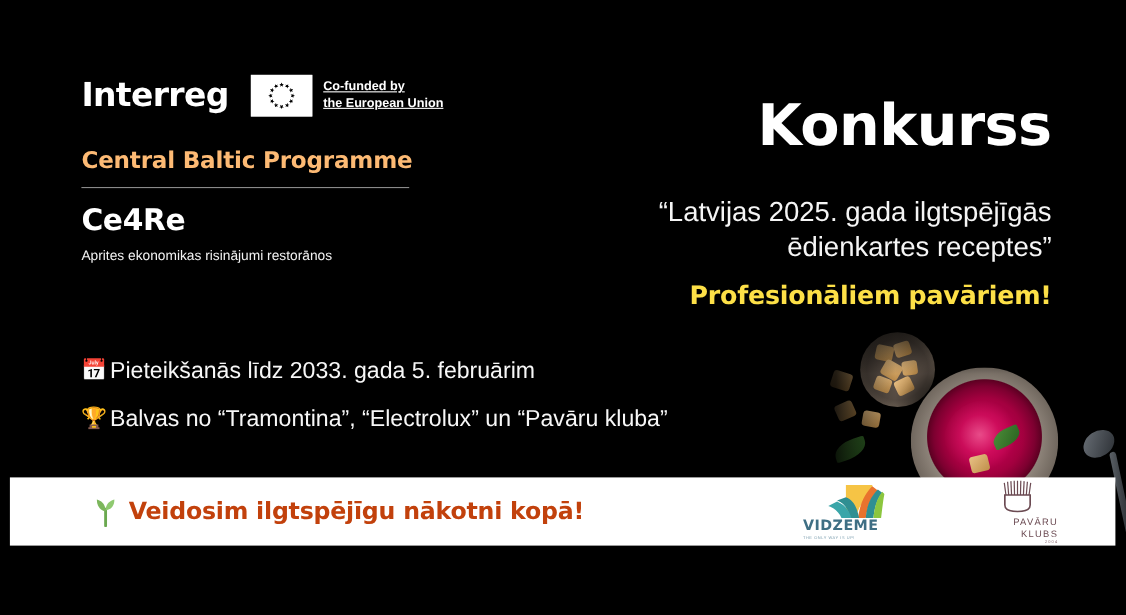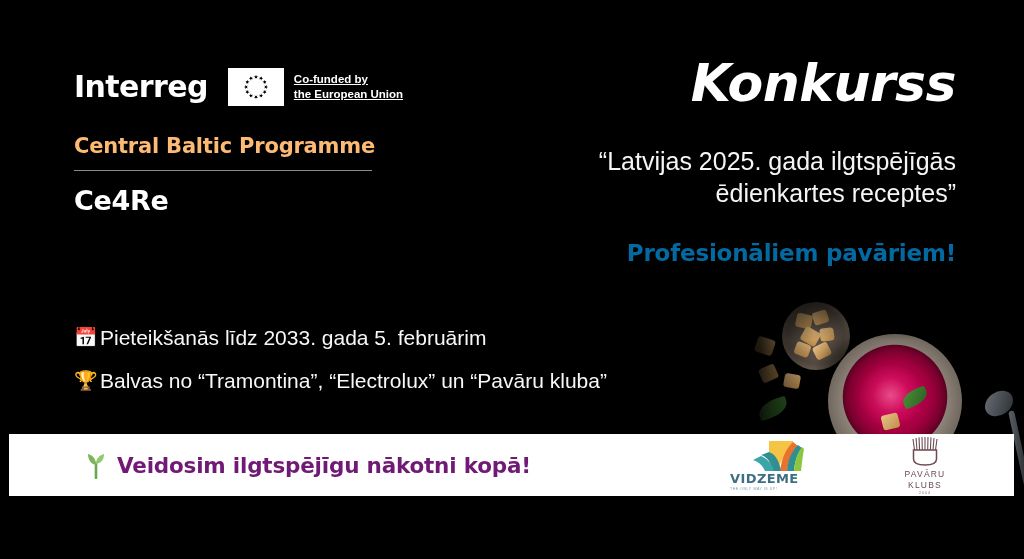--- a/index.html
+++ b/index.html
@@ -93,41 +93,41 @@
   
   .headline-block {
     position: absolute;
     right: 68px;
     top: 56px;
     width: 470px;
     text-align: right;
   }
   .headline-title {
     font-family: "DejaVu Sans", sans-serif;
-    font-style: italic;
     font-weight: bold;
     font-size: 52px;
     color: #ffffff;
     line-height: 1.05;
     letter-spacing: -0.5px;
+    margin-top: 32px;
   }
   .headline-subtitle {
     margin-top: 34px;
     font-family: "Liberation Sans", sans-serif;
     font-weight: normal;
     font-size: 25px;
     line-height: 1.30;
     color: #f5f5f5;
   }
   .headline-audience {
-    margin-top: 30px;
+    margin-top: 14px;
     font-family: "DejaVu Sans", sans-serif;
     font-weight: bold;
     font-size: 23px;
-    color: #0369a1;
+    color: #fde047;
     letter-spacing: -0.2px;
   }
 
   
   .details-block {
     position: absolute;
     left: 74px;
     top: 325px;
     width: 620px;
   }
@@ -275,21 +275,21 @@
     display: flex;
     align-items: center;
     margin-left: 74px;
   }
   .sprout-icon { width: 26px; height: 28px; flex: none; }
   .tagline-text {
     margin-left: 8px;
     font-family: "DejaVu Sans", sans-serif;
     font-weight: bold;
     font-size: 21.5px;
-    color: #701a75;
+    color: #c2410c;
     letter-spacing: -0.2px;
   }
   .bar-logos {
     margin-left: auto;
     display: flex;
     align-items: center;
     gap: 62px;
     margin-right: 52px;
   }
   .logo-vidzeme { text-align: left; width: 96px; }
@@ -303,21 +303,21 @@
     line-height: 1;
     margin-top: -2px;
   }
   .vidzeme-sub {
     font-family: "Liberation Sans", sans-serif;
     font-size: 3.6px;
     color: #7fa0b0;
     letter-spacing: 0.5px;
     margin-top: 2px;
   }
-  .logo-pavaru { text-align: center; width: 74px; }
+  .logo-pavaru { text-align: right; width: 74px; }
   .pavaru-mark { display: block; margin: 0 auto; }
   .pavaru-name {
     font-family: "Liberation Sans", sans-serif;
     font-size: 8.5px;
     color: #6b4a52;
     letter-spacing: 1.2px;
     line-height: 1.25;
     margin-top: 2px;
     white-space: pre-line;
   }
@@ -388,20 +388,21 @@
       <div class="eu-text">Co-funded by
 the European Union</div>
     </div>
 
     <div class="programme-name">Central Baltic Programme</div>
 
     <div class="brand-divider"></div>
 
     <div class="project-acronym">Ce4Re</div>
 
+    <div class="project-tagline">Aprites ekonomikas risinājumi restorānos</div>
   </div>
 
   <div class="headline-block">
     <div class="headline-title">Konkurss</div>
     <div class="headline-subtitle">“Latvijas 2025. gada ilgtspējīgās ēdienkartes receptes”</div>
     <div class="headline-audience">Profesionāliem pavāriem!</div>
   </div>
 
   <div class="details-block">
 

